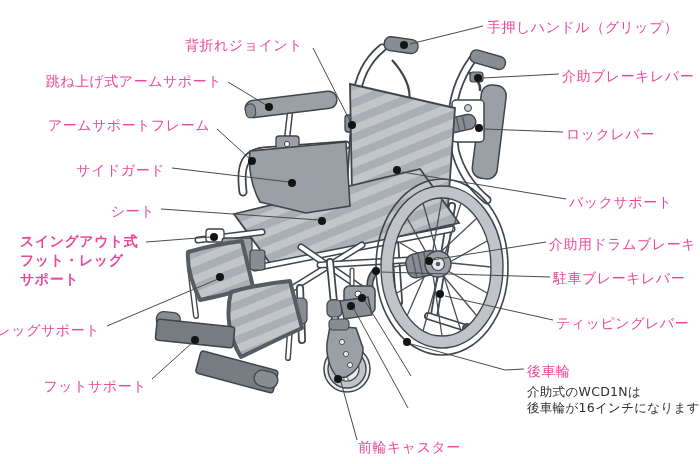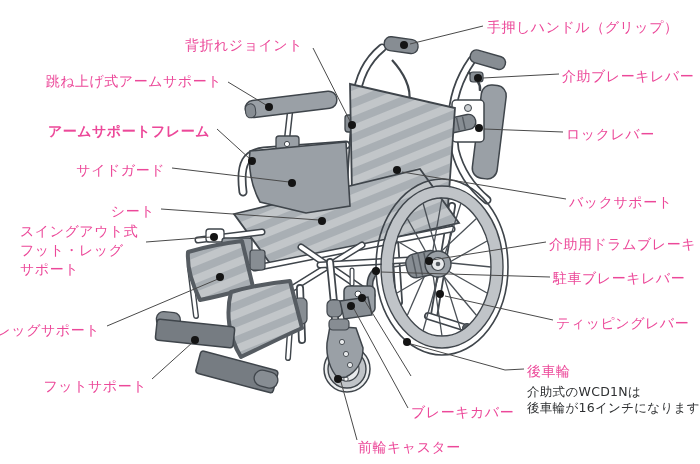--- a/index.html
+++ b/index.html
@@ -247,37 +247,36 @@
       <circle cx="440" cy="294" r="4"></circle>
         <circle cx="407" cy="342" r="4"></circle>
       <circle cx="362" cy="298" r="4"></circle>
         <circle cx="351" cy="306" r="4"></circle>
       <circle cx="338" cy="379" r="4"></circle>
     </g>
   </svg>
 
   <div class="lbl ralign" style="right:397px;top:36px;">背折れジョイント</div>
   <div class="lbl ralign" style="right:478px;top:72px;">跳ね上げ式アームサポート</div>
-  <div class="lbl ralign" style="right:490px;top:122px;font-weight:bold;">アームサポートフレーム</div>
+  <div class="lbl ralign" style="right:490px;top:116px;">アームサポートフレーム</div>
   <div class="lbl ralign" style="right:535px;top:161px;">サイドガード</div>
   <div class="lbl ralign" style="right:545px;top:202px;">シート</div>
-  <div class="lbl multi" style="left:20px;top:222px;">スイングアウト式
+  <div class="lbl multi" style="left:20px;top:232px;font-weight:bold;">スイングアウト式
 フット・レッグ
 サポート</div>
   <div class="lbl ralign" style="right:553px;top:377px;">フットサポート</div>
   <div class="lbl ralign" style="right:600px;top:321px;">レッグサポート</div>
 
   <div class="lbl" style="left:487px;top:18px;">手押しハンドル（グリップ）</div>
   <div class="lbl" style="left:562px;top:67px;">介助ブレーキレバー</div>
   <div class="lbl" style="left:566px;top:125px;">ロックレバー</div>
   <div class="lbl" style="left:569px;top:193px;">バックサポート</div>
   <div class="lbl" style="left:549px;top:235px;">介助用ドラムブレーキ</div>
   <div class="lbl" style="left:553px;top:270px;font-family:Liberation Mono, monospace;">駐車ブレーキレバー</div>
   <div class="lbl" style="left:556px;top:314px;">ティッピングレバー</div>
   <div class="lbl" style="left:527px;top:362px;">後車輪</div>
   <div class="note" style="left:527px;top:384px;">
     <div>介助式のWCD1Nは</div>
     <div>後車輪が16インチになります。</div>
   </div>
-  <div class="lbl" style="left:411px;top:403px;">ブレーキカバー</div>
   <div class="lbl" style="left:358px;top:438px;">前輪キャスター</div>
 
 </div>
 
 </body></html>

